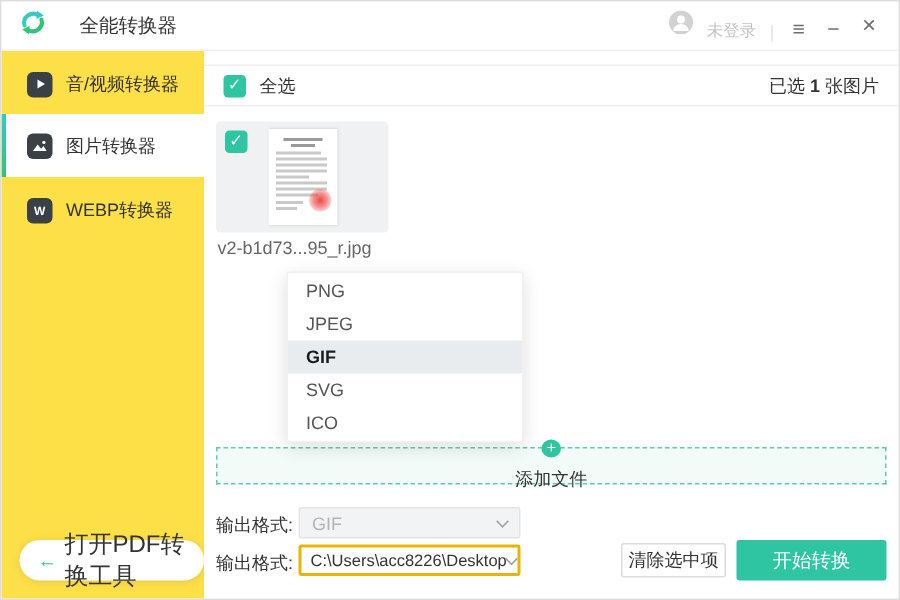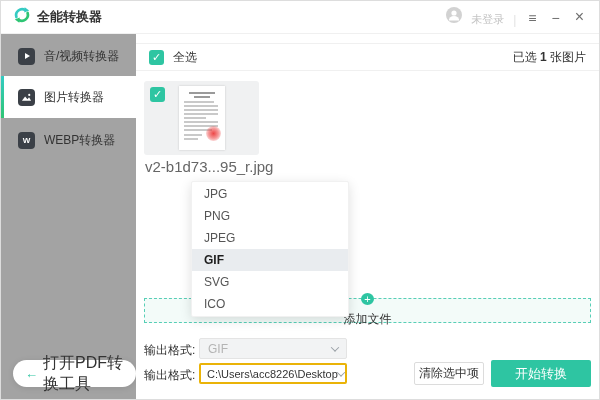--- a/index.html
+++ b/index.html
@@ -1,29 +1,29 @@
 <!DOCTYPE html>
 <html><head>
 <meta charset="utf-8">
 <style>
   * { box-sizing: border-box; margin: 0; padding: 0; }
   body { font-family: "Liberation Sans", "DejaVu Sans", sans-serif; background:#e9e9e9; }
   .app { position:relative; width:600px; height:400px; background:#fff; border:1px solid #ddd; overflow:hidden; }
 
   
   .titlebar { height:33px; border-bottom:1px solid #f0f0f0; display:flex; align-items:center; padding:0 12px; background:#fff; }
-  .app-title { font-size:13px; font-weight:bold; color:#333; margin-left:6px; }
+  .app-title { font-size:13px; font-weight:normal; color:#333; margin-left:22px; }
   .tb-right { margin-left:auto; display:flex; align-items:flex-end; gap:9px; }
   .user-status { font-size:11px; color:#c4c4c4; }
   .tb-divider { color:#e2e2e2; font-size:12px; }
   .tb-btn { font-size:14px; color:#6f6f6f; line-height:1; padding:2px 3px; cursor:default; }
   .tb-close { font-size:16px; }
 
   
-  .sidebar { position:absolute; top:33px; left:0; width:135px; bottom:0; background:#a3a3a3; }
+  .sidebar { position:absolute; top:33px; left:0; width:135px; bottom:0; background:#fde047; }
   .side-item { position:relative; height:40px; margin-top:2px; display:flex; align-items:center; gap:9px; padding-left:17px; font-size:12px; color:#333; }
   .side-item.active { background:#fff; margin-top:0; height:42px; }
   .side-item.active::before { content:""; position:absolute; left:0; top:0; bottom:0; width:3px; background:linear-gradient(180deg,#33cbc3,#2ec574); }
   .side-icon { width:17px; height:17px; min-width:17px; background:#3b4047; border-radius:4px; display:flex; align-items:center; justify-content:center; color:#fff; }
   .webp-letter { font-size:8px; font-weight:bold; color:#fff; }
   .pdf-pill { position:absolute; left:12px; bottom:12px; height:27px; padding:0 12px; background:#fff; border-radius:14px; box-shadow:0 1px 6px rgba(0,0,0,0.10); display:flex; align-items:center; gap:5px; }
   .pdf-arrow { color:#2EC5A2; font-size:13px; font-weight:bold; }
   .pdf-label { font-size:16px; font-weight:normal; color:#333; }
 
   
@@ -35,21 +35,21 @@
   .sel-count b { font-weight:bold; }
 
   
   .thumb-card { position:absolute; left:8px; top:47px; width:115px; height:74px; background:#f0f1f2; border-radius:3px; }
   .thumb-check { position:absolute; top:6px; left:6px; z-index:2; }
   .doc { position:absolute; left:50%; top:50%; transform:translate(-50%,-50%); width:46px; height:64px; background:#fff; box-shadow:0 0 2px rgba(0,0,0,0.18); overflow:hidden; }
   .doc-t { height:2px; background:#9a9a9a; margin:0 auto 2px auto; }
   .doc-l { height:2px; background:#c9c9c9; margin:0 auto 2px 5px; }
   .seal { position:absolute; right:4px; bottom:9px; width:15px; height:15px; border-radius:50%;
           background:radial-gradient(circle, rgba(236,62,62,0.95) 0%, rgba(236,62,62,0.55) 45%, rgba(236,62,62,0.12) 78%, transparent 100%); }
-  .filename { position:absolute; left:9px; top:124px; width:115px; font-size:15px; color:#666; white-space:nowrap; }
+  .filename { position:absolute; left:9px; top:124px; width:115px; font-size:12px; color:#666; white-space:nowrap; }
 
   
   .addzone { position:absolute; left:8px; right:8px; top:264px; height:25px; border:1px dashed #57cfb6; background:#f3fbf9; display:flex; align-items:center; justify-content:center; gap:6px;flex-direction:column; }
   .plus-circle { width:13px; height:13px; border-radius:50%; background:#2EC5A2; color:#fff; font-size:11px; line-height:12px; text-align:center; }
   .addzone-label { font-size:12px; color:#333; }
 
   
   .dropdown { position:absolute; left:55px; top:147px; width:158px; background:#fff; border:1px solid #f1f1f1; border-radius:2px; box-shadow:0 3px 12px rgba(0,0,0,0.13); z-index:10; padding:1px 0; }
   .dd-item { height:22px; line-height:22px; padding-left:12px; font-size:12px; color:#555; }
   .dd-item.highlight { background:#e9ecef; color:#1d1d1d; font-weight:bold; }
@@ -173,21 +173,20 @@
     <span class="dir-label">输出格式:</span>
     <div class="dir-select">
       <span>C:\Users\acc8226\Desktop</span>
       <span class="chev"></span>
     </div>
 
     <button class="btn-clear">清除选中项</button>
     <button class="btn-start">开始转换</button>
 
     <div class="dropdown">
-      <div class="dd-item">JPG</div>
       <div class="dd-item">PNG</div>
       <div class="dd-item">JPEG</div>
       <div class="dd-item highlight">GIF</div>
       <div class="dd-item">SVG</div>
       <div class="dd-item">ICO</div>
     </div>
 
   </main>
 </div>
 

